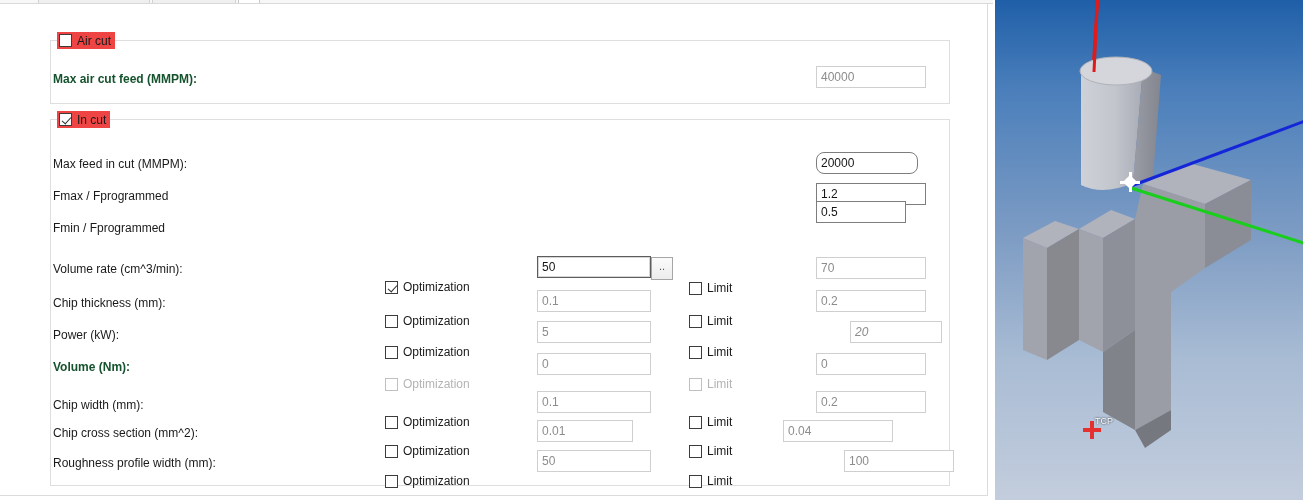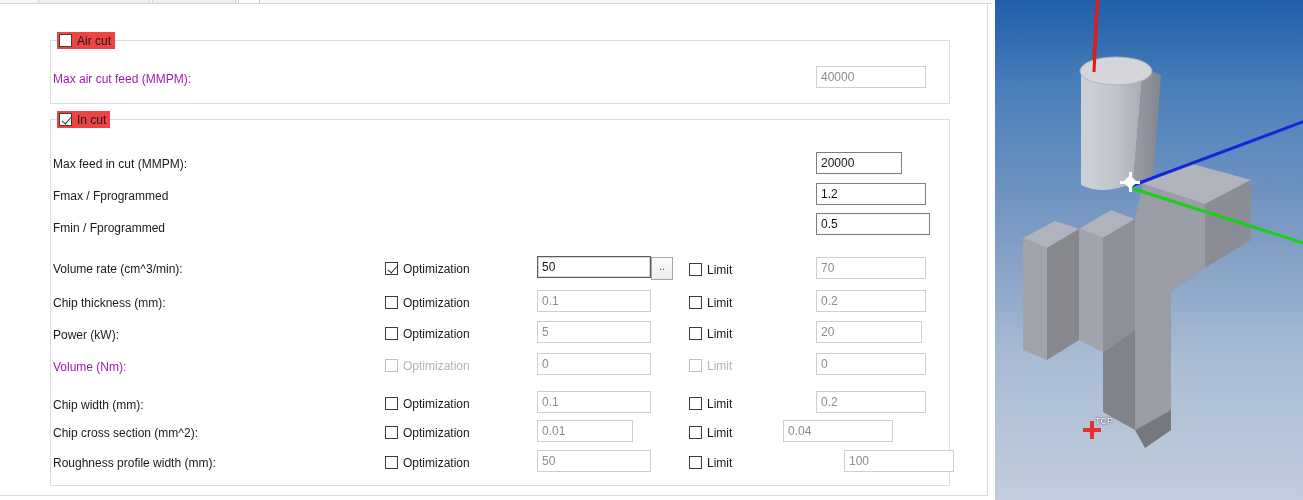--- a/index.html
+++ b/index.html
@@ -134,21 +134,21 @@
     cursor: default;
   }
 
   
   .field-label {
     position: absolute;
     font-size: 12px;
     color: #1a1a1a;
     white-space: nowrap;
   }
-  .field-label.disabled { color: #a21caf; }
+  .field-label.disabled { color: #14532d; font-weight: bold; }
 
   
   .tinput {
     position: absolute;
     box-sizing: border-box;
     background: #ffffff;
     border: 1px solid #7d7d7d;
     font-family: "Liberation Sans", sans-serif;
     font-size: 12px;
     color: #151515;
@@ -178,21 +178,22 @@
     color: #555;
     text-align: center;
     line-height: 16px;
     cursor: default;
   }
 
   
   .opt-cluster, .lim-cluster {
     position: absolute;
     display: flex;
-    align-items: flex-start;
+    align-items: flex-end;
+    margin-top: 18px;
   }
 
   
   .viewport {
     position: relative;
     width: 310px;
     height: 500px;
     flex: 0 0 310px;
     overflow: hidden;
     background: linear-gradient(#1f5fa8 0%, #4b7fbb 18%, #7f9dc4 48%, #a9bcd4 72%, #c3cddd 100%);
@@ -276,27 +277,27 @@
 
       <div class="groupbox" id="group-incut">
         <div class="group-legend">
           <div class="checkrow">
             <span class="cb checked"></span>
             <span class="cb-label">In cut</span>
           </div>
         </div>
 
         <div class="field-label" style="left:2px; top:37px;text-align:right;">Max feed in cut (MMPM):</div>
-        <input class="tinput" style="left: 765px; top: 32px; width: 86px;" value="20000">
+        <input class="tinput" style="left: 765px; top: 32px; width: 102px; border-radius: 8px;" value="20000">
 
         <div class="field-label" style="left:2px; top:69px;">Fmax / Fprogrammed</div>
         <input class="tinput" style="left: 765px; top: 63px; width: 110px;" value="1.2">
 
         <div class="field-label" style="left:2px; top:101px;">Fmin / Fprogrammed</div>
-        <input class="tinput" style="left: 765px; top: 93px; width: 114px;" value="0.5">
+        <input class="tinput" style="left: 765px; top: 81px; width: 90px;" value="0.5">
 
         <div class="field-label" style="left:2px; top:142px;">Volume rate (cm^3/min):</div>
         <div class="opt-cluster" style="left:334px; top:142px;">
           <span class="cb checked"></span>
           <span class="cb-label">Optimization</span>
         </div>
         <input class="tinput focused" style="left: 486px; top: 136px; width: 114px;" value="50">
         <div class="browse-btn" style="left:600px; top:137px;">..</div>
         <div class="lim-cluster" style="left:638px; top:143px;">
           <span class="cb"></span>
@@ -319,21 +320,21 @@
         <div class="field-label" style="left:2px; top:208px;">Power (kW):</div>
         <div class="opt-cluster" style="left:334px; top:207px;">
           <span class="cb"></span>
           <span class="cb-label">Optimization</span>
         </div>
         <input class="tinput disabled" style="left: 486px; top: 201px; width: 114px;" readonly="" value="5">
         <div class="lim-cluster" style="left:638px; top:207px;">
           <span class="cb"></span>
           <span class="cb-label">Limit</span>
         </div>
-        <input class="tinput disabled" style="left: 765px; top: 201px; width: 106px;" readonly="" value="20">
+        <input class="tinput disabled" style="left: 799px; top: 201px; width: 92px; font-style: italic;" readonly="" value="20">
 
         <div class="field-label disabled" style="left:2px; top:240px;">Volume (Nm):</div>
         <div class="opt-cluster" style="left:334px; top:239px;">
           <span class="cb disabled"></span>
           <span class="cb-label disabled">Optimization</span>
         </div>
         <input class="tinput disabled" style="left: 486px; top: 233px; width: 114px;" readonly="" value="0">
         <div class="lim-cluster" style="left:638px; top:239px;">
           <span class="cb disabled"></span>
           <span class="cb-label disabled">Limit</span>

